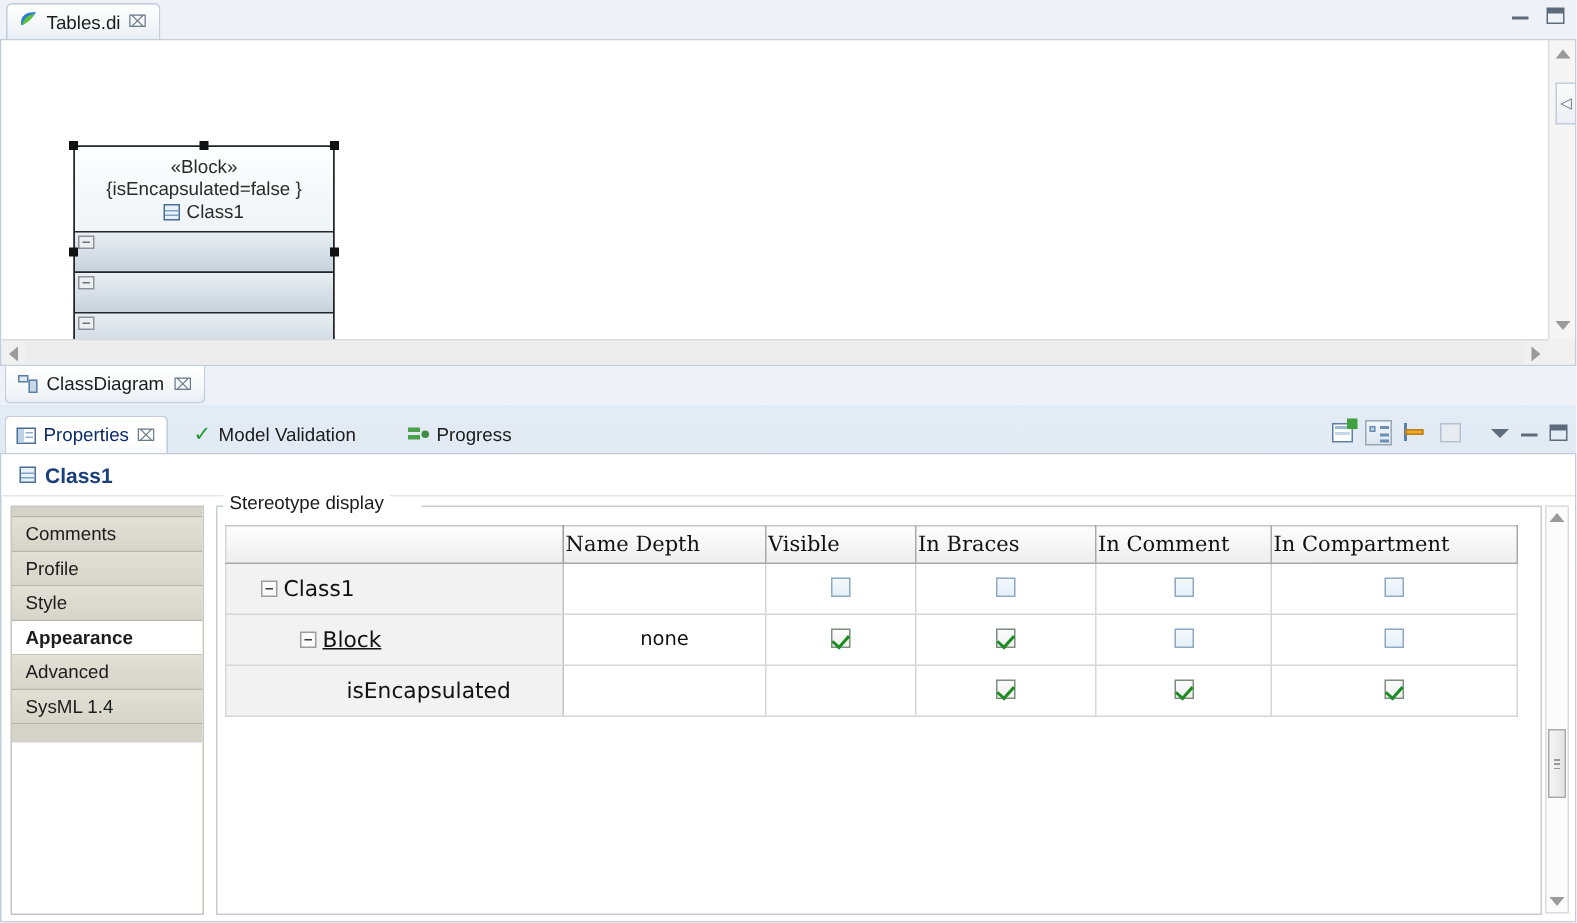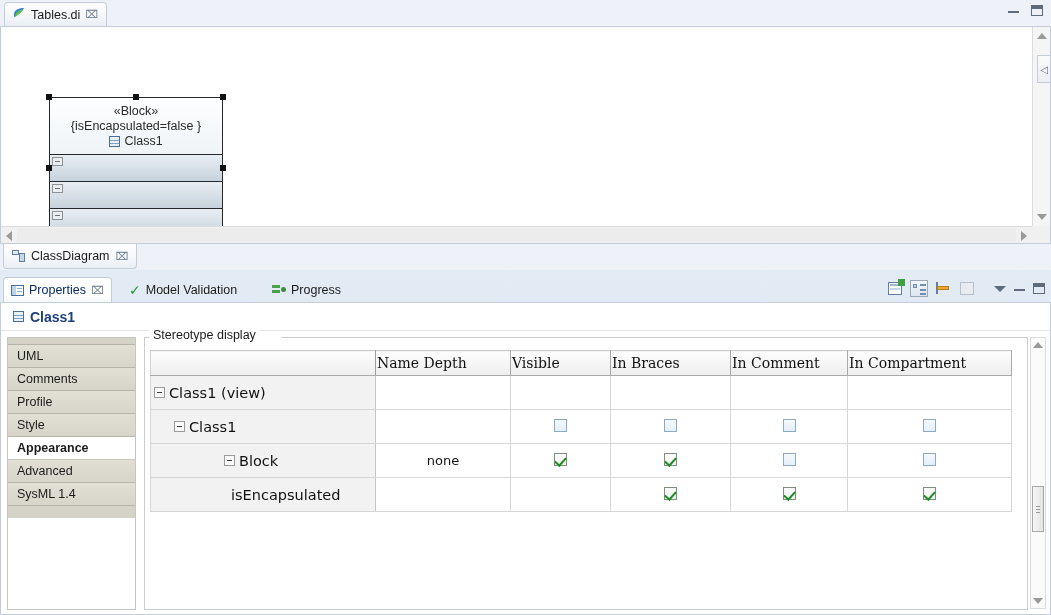--- a/index.html
+++ b/index.html
@@ -436,23 +436,20 @@
     <div id="props-body">
 
       <div id="props-title">
         <span class="cls-glyph"></span>
         <span>Class1</span>
       </div>
 
       <div id="side-tabs">
         <div class="spacer-top"></div>
         <div class="side-item">
-          <span>UML</span>
-        </div>
-        <div class="side-item">
           <span>Comments</span>
         </div>
         <div class="side-item">
           <span>Profile</span>
         </div>
         <div class="side-item">
           <span>Style</span>
         </div>
         <div class="side-item selected">
           <span>Appearance</span>
@@ -488,51 +485,38 @@
                 <th class="blank-h"></th>
                 <th>Name Depth</th>
                 <th>Visible</th>
                 <th>In Braces</th>
                 <th>In Comment</th>
                 <th>In Compartment</th>
               </tr>
             </thead>
             <tbody>
 
-              <tr>
-                <td class="name-cell">
-                  <span class="name-inner" style="padding-left:2px;">
-                    <span class="tree-toggle"></span>
-                    <span class="nm-text">Class1 (view)</span>
-                  </span>
-                </td>
-                <td></td>
-                <td></td>
-                <td></td>
-                <td></td>
-                <td></td>
-              </tr>
 
               <tr>
                 <td class="name-cell">
                   <span class="name-inner" style="padding-left:22px;">
                     <span class="tree-toggle"></span>
                     <span class="nm-text">Class1</span>
                   </span>
                 </td>
                 <td></td>
                 <td><span class="cb"></span></td>
                 <td><span class="cb"></span></td>
                 <td><span class="cb"></span></td>
                 <td><span class="cb"></span></td>
               </tr>
 
               <tr>
                 <td class="name-cell">
-                  <span class="name-inner" style="padding-left:72px;">
+                  <span class="name-inner" style="padding-left:48px;text-decoration:underline;">
                     <span class="tree-toggle"></span>
                     <span class="nm-text">Block</span>
                   </span>
                 </td>
                 <td class="none-txt">none</td>
                 <td><span class="cb checked"></span></td>
                 <td><span class="cb checked"></span></td>
                 <td><span class="cb"></span></td>
                 <td><span class="cb"></span></td>
               </tr>

